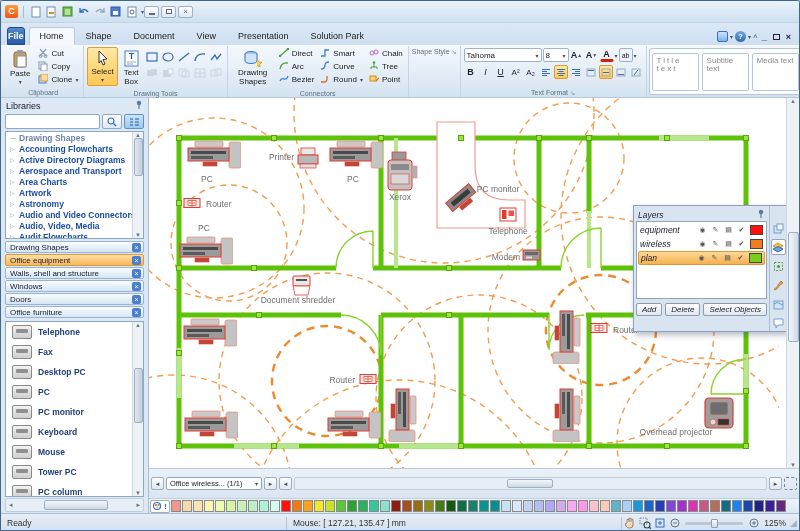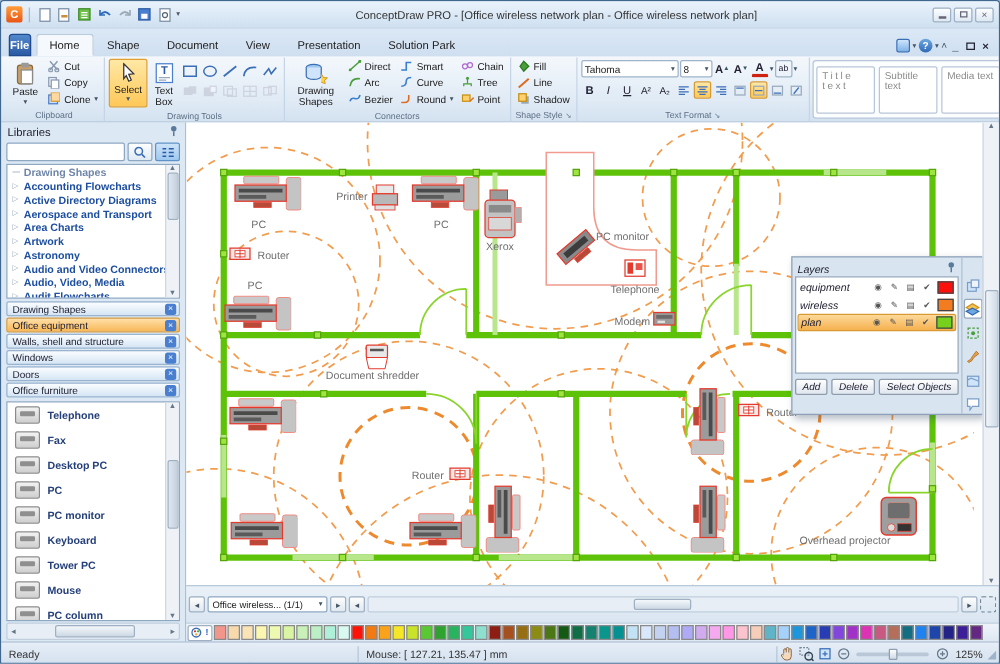--- a/index.html
+++ b/index.html
@@ -195,21 +195,20 @@
           </svg>
         </span>
       <span class="qico">
           <svg width="10" height="12">
             <rect x="1" y="1" width="8" height="10" fill="#fff" stroke="#7a8ea5"></rect>
             <circle cx="5" cy="6" r="2" fill="none" stroke="#567"></circle>
           </svg>
         </span>
       <span class="qdrop">▾</span>
     </div>
-    <div class="title">ConceptDraw PRO - [Office wireless network plan - Office wireless network plan]</div>
     <div class="wbtns">
       <span class="wbtn">
           <span class="bar"></span>
         </span>
       <span class="wbtn">
           <span class="sq"></span>
         </span>
       <span class="wbtn">×</span>
     </div>
   </div>
@@ -427,43 +426,20 @@
                   <path d="M7,7 l3,-3" stroke="#e06a20" stroke-width="1.2"></path>
                 </svg></span>
               <span>Point</span>
             </div>
         </div>
       </div>
       <div class="grp-label">Connectors</div>
     </div>
 
     <div class="grp">
-      <div class="grp-body">
-        <div class="col">
-          <div class="smbtn">
-              <span class="ig"><svg width="10" height="10">
-                  <path d="M2,5 L5,1 L9,5 L5,9 Z" fill="#4a9e3c" stroke="#2a7a20"></path>
-                </svg></span>
-              <span>Fill</span>
-            </div>
-          <div class="smbtn">
-              <span class="ig"><svg width="10" height="10">
-                  <path d="M1,9 L9,2" stroke="#e06a20" stroke-width="1.6"></path>
-                </svg></span>
-              <span>Line</span>
-            </div>
-          <div class="smbtn">
-              <span class="ig"><svg width="10" height="10">
-                  <rect x="3" y="3" width="6" height="6" fill="#9aa8b8"></rect>
-                  <rect x="1" y="1" width="6" height="6" fill="#ffd070" stroke="#c89010"></rect>
-                </svg></span>
-              <span>Shadow</span>
-            </div>
-        </div>
-      </div>
       <div class="grp-label"><span>Shape Style</span><span class="launch">↘</span></div>
     </div>
 
     <div class="grp">
       <div class="grp-body" style="flex-direction:column;align-items:stretch;">
         <div class="tfrow">
           <span class="ffbox" style="width:78px;justify-content:space-between;">
               <span>Tahoma</span>
               <span class="tiny">▾</span>
             </span>
@@ -669,25 +645,25 @@
         <div class="litem">
             <span class="dev"></span>
             <span>PC monitor</span>
           </div>
         <div class="litem">
             <span class="dev"></span>
             <span>Keyboard</span>
           </div>
         <div class="litem">
             <span class="dev"></span>
-            <span>Tower PC</span>
+            <span>Mouse</span>
           </div>
         <div class="litem">
             <span class="dev"></span>
-            <span>Mouse</span>
+            <span>Tower PC</span>
           </div>
         <div class="litem">
             <span class="dev"></span>
             <span>PC column</span>
           </div>
         <div class="iscroll">
             <span>▲</span>
             <span class="ithumb"></span>
             <span style="margin-top:auto;">▼</span>
           </div>

